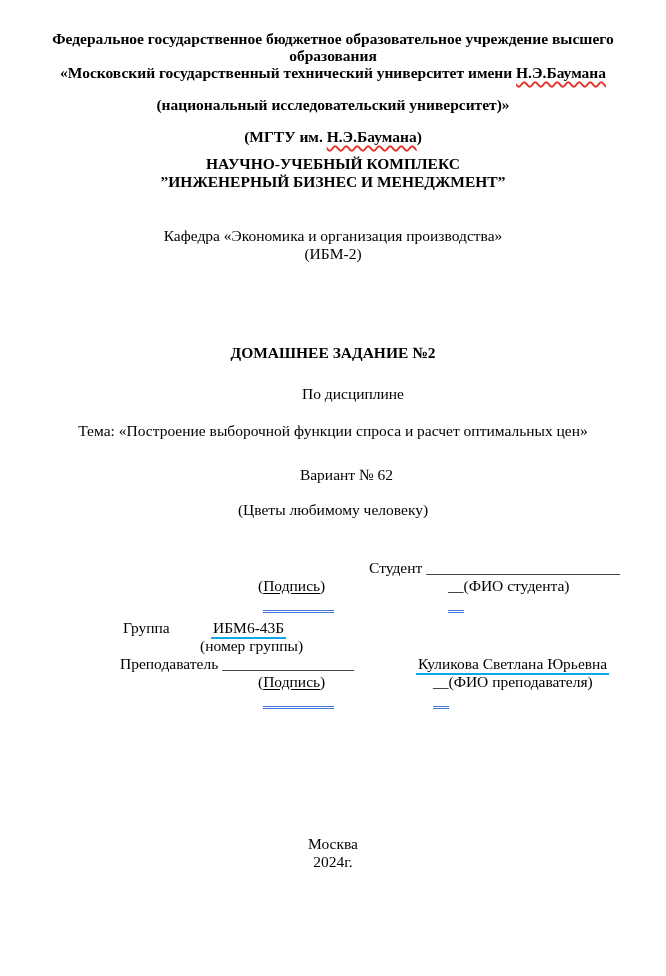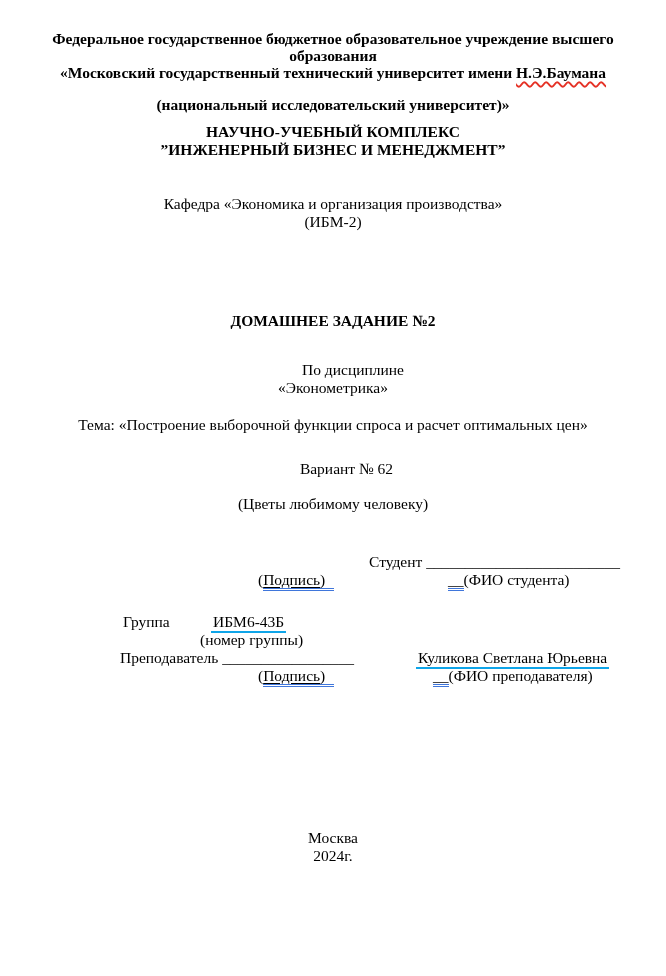--- a/index.html
+++ b/index.html
@@ -22,38 +22,38 @@
     text-decoration:underline;
     text-decoration-style:wavy;
     text-decoration-color:var(--spell,#e53125);
     text-decoration-thickness:1.5px;
     text-underline-offset:3px;
     text-decoration-skip-ink:none;
   }
   
   .grammar{
     border-bottom:3px double var(--grammar,#3f76db);
-    padding-bottom:0px;
+    padding-bottom:16px;
   }
   .grammar-tail{padding-right:9px;}
   .u-black{text-decoration:underline;text-underline-offset:2px;}
   .filled{border-bottom:2px solid #0ea5e9;padding:0 2px 1px 2px;}
 
   
   .row{position:relative;height:18px;}
   .row span.abs{position:absolute;top:0;white-space:nowrap;}
 
   
   .m-org{margin-top:30px;}
   .m-univ2{margin-top:15px;}
   .m-abbrev{margin-top:15px;}
   .m-complex{margin-top:10px;}
   .m-dept{margin-top:36px;}
   .m-title{margin-top:81px;}
-  .m-disc{margin-top:32px;padding-left:40px;}
+  .m-disc{margin-top:24px;padding-left:40px;}
   .m-theme{margin-top:19px;}
   .m-variant{margin-top:27px;padding-left:27px;}
   .m-note{margin-top:18px;}
   .m-student{margin-top:41px;}
   .m-group{margin-top:24px;}
   .m-teacher{}
   .m-footer{margin-top:144px;}
 </style>
 </head>
 <body>
@@ -61,31 +61,33 @@
 <div class="page">
 
   <div class="c b m-org">Федеральное государственное бюджетное образовательное учреждение высшего</div>
   <div class="c b">образования</div>
   <div class="c b">
     <span>«Московский государственный технический университет имени </span><span class="spell">Н.Э.Баумана</span>
   </div>
 
   <div class="c b m-univ2">(национальный исследовательский университет)»</div>
 
+  <div class="c b m-abbrev">
+    <span>(МГТУ им. </span><span class="spell">Н.Э.Баумана</span><span>)</span>
+  </div>
 
   <div class="c b lh18 m-complex">НАУЧНО-УЧЕБНЫЙ КОМПЛЕКС</div>
   <div class="c b lh18">”ИНЖЕНЕРНЫЙ БИЗНЕС И МЕНЕДЖМЕНТ”</div>
 
   <div class="c lh18 m-dept">Кафедра «Экономика и организация производства»</div>
   <div class="c lh18">(ИБМ-2)</div>
 
   <div class="c b m-title">ДОМАШНЕЕ ЗАДАНИЕ №2</div>
 
   <div class="c lh18 m-disc">По дисциплине</div>
-  <div class="c lh18">«Эконометрика»</div>
 
   <div class="c m-theme">Тема: «Построение выборочной функции спроса и расчет оптимальных цен»</div>
 
   <div class="c m-variant">Вариант № 62</div>
 
   <div class="c m-note">(Цветы любимому человеку)</div>
 
   <div class="row m-student">
     <span class="abs" style="left:369px">
       <span>Студент</span>&nbsp;<span>_________________________</span>

